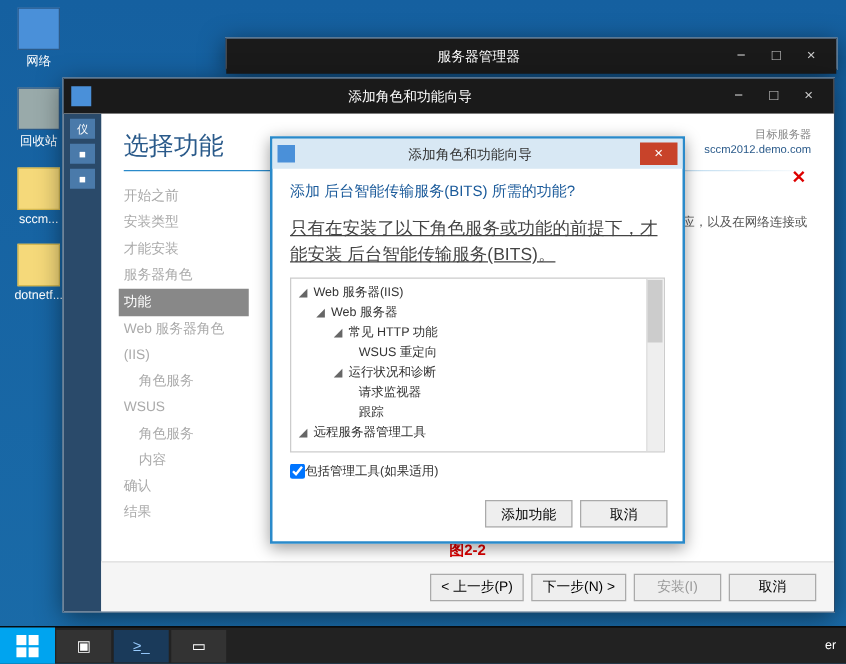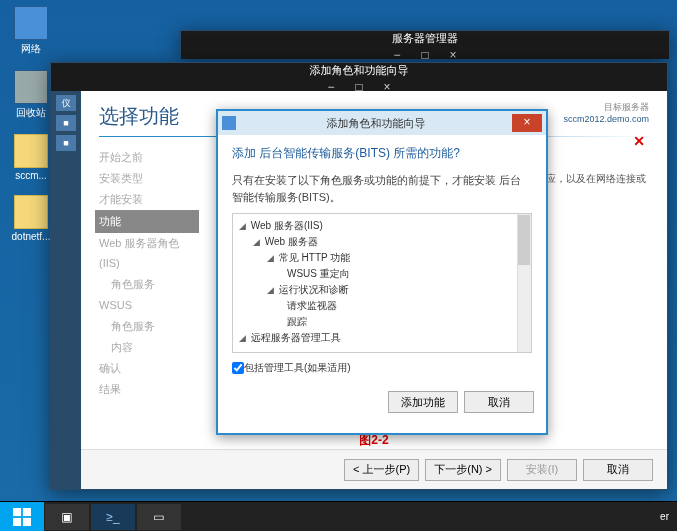--- a/index.html
+++ b/index.html
@@ -13,21 +13,21 @@
 .d-icon.fd .ico { background: #f5d97a; border-color: #d4b850; }
 
 .taskbar { position: absolute; left: 0; right: 0; bottom: 0; height: 30px; background: #222; display: flex; align-items: center; border-top: 1px solid #000; }
 .tb-start { width: 44px; height: 30px; background: #00a4ef; display: flex; align-items: center; justify-content: center; }
 .tb-start svg { width: 18px; height: 18px; }
 .tb-btn { width: 44px; height: 26px; margin: 2px 1px; background: #333; display: flex; align-items: center; justify-content: center; color: #fff; font-size: 12px; }
 .tb-btn.ps { background: #1a3a5a; color: #9cf; }
 .tb-tray { margin-left: auto; display: flex; align-items: center; gap: 6px; padding: 0 8px; color: #fff; font-size: 10px; }
 
 .win { position: absolute; background: #fff; border: 1px solid #2a4a6a; box-shadow: 0 4px 20px rgba(0,0,0,.5); }
-.win-title { height: 28px; background: #1a1a1a; color: #fff; display: flex; align-items: center; padding: 0 6px; font-size: 11px; flex-direction: column; }
+.win-title { height: 28px; background: #1a1a1a; color: #fff; display: flex; align-items: center; padding: 0 6px; font-size: 11px; }
 .win-title .ttl { flex: 1; text-align: center; }
 .win-ctrl { display: flex; }
 .win-ctrl span { width: 28px; height: 20px; text-align: center; line-height: 18px; font-size: 12px; color: #ccc; cursor: pointer; }
 
 .win-sm { left: 180px; top: 30px; width: 490px; height: 26px; }
 .win-sm .win-title { background: #1a1a1a; }
 
 .win-wizard { left: 50px; top: 62px; width: 618px; height: 428px; }
 .win-wizard .win-title .wicon { width: 16px; height: 16px; background: #4a90d9; margin-right: 6px; display: inline-block; }
 .wizard-body { display: flex; height: calc(100% - 28px); background: #fff; position: relative; }
@@ -55,21 +55,21 @@
 .btn.dis { color: #999; }
 
 
 .dlg { position: absolute; left: 216px; top: 109px; width: 332px; height: 326px; border: 2px solid #2a8aca; background: #fff; box-shadow: 0 3px 12px rgba(0,0,0,.4); z-index: 10; }
 .dlg-title { height: 24px; background: #d8e8f4; display: flex; align-items: center; padding: 0 4px; font-size: 11px; }
 .dlg-title .ttl { flex: 1; text-align: center; color: #333; }
 .dlg-title .wicon { width: 14px; height: 14px; background: #4a90d9; margin-right: 4px; }
 .dlg-title .cl { width: 30px; height: 18px; background: #c8432a; color: #fff; text-align: center; line-height: 16px; font-size: 12px; cursor: pointer; }
 .dlg-body { padding: 10px 14px 8px; font-size: 11px; color: #333; }
 .dlg-q { color: #1a5a9a; font-size: 12px; margin-bottom: 10px; }
-.dlg-msg { font-size: 11px; color: #444; line-height: 1.5; margin-bottom: 8px; }
+.dlg-msg { font-size: 14px; color: #444; line-height: 1.5; margin-bottom: 8px; text-decoration: underline; }
 .dlg-tree { border: 1px solid #ccc; height: 140px; padding: 4px 6px; font-size: 10px; overflow: hidden; position: relative; }
 .dlg-tree .scrollbar { position: absolute; right: 0; top: 0; bottom: 0; width: 14px; background: #eee; border-left: 1px solid #ddd; }
 .dlg-tree .thumb { position: absolute; right: 1px; top: 1px; width: 12px; height: 50px; background: #ccc; }
 .tree-row { line-height: 1.6; white-space: nowrap; }
 .exp { display: inline-block; width: 9px; color: #666; font-size: 9px; }
 .dlg-chk { margin-top: 8px; font-size: 10px; display: flex; align-items: center; gap: 0; }
 .dlg-chk input { width: 12px; height: 12px; }
 .dlg-foot { display: flex; justify-content: flex-end; gap: 6px; padding: 8px 12px; }
 </style>
 </head>
@@ -116,20 +116,21 @@
           <div class="val">sccm2012.demo.com</div>
         </div>
         <div class="wiz-heading">选择功能</div>
         <div class="wiz-redx">✕</div>
         <div class="wiz-hr"></div>
         <div class="wiz-main">
           <div class="wiz-nav">
             <div>开始之前</div>
             <div>安装类型</div>
             <div>才能安装</div>
+            <div>服务器角色</div>
             <div class="sel">功能</div>
             <div>Web 服务器角色(IIS)</div>
             <div class="sub">角色服务</div>
             <div>WSUS</div>
             <div class="sub">角色服务</div>
             <div class="sub">内容</div>
             <div>确认</div>
             <div>结果</div>
           </div>
           <div class="wiz-right">台传输服务(BITS)在前台或后台输文件。控制传输流以将其应用程序保持响应，以及在网络连接或计算机重新启动后自动传输。</div>

